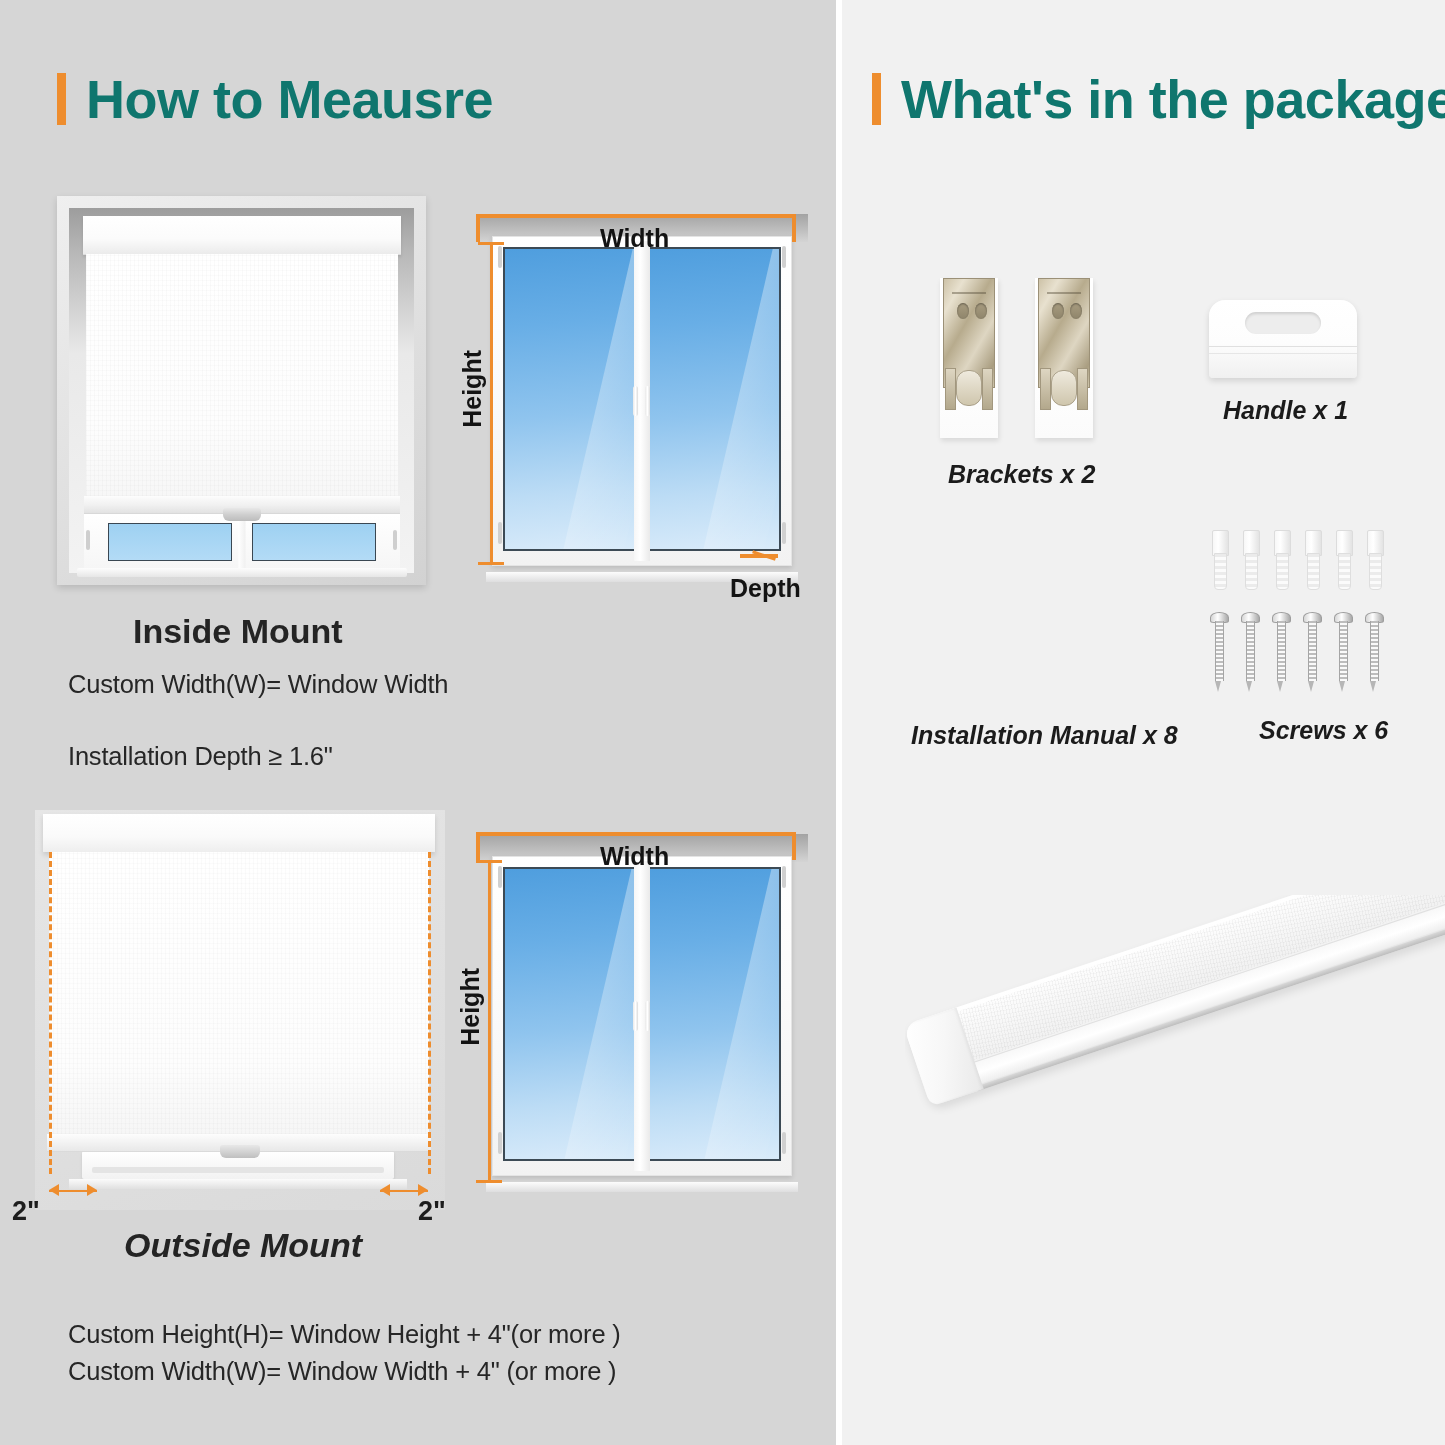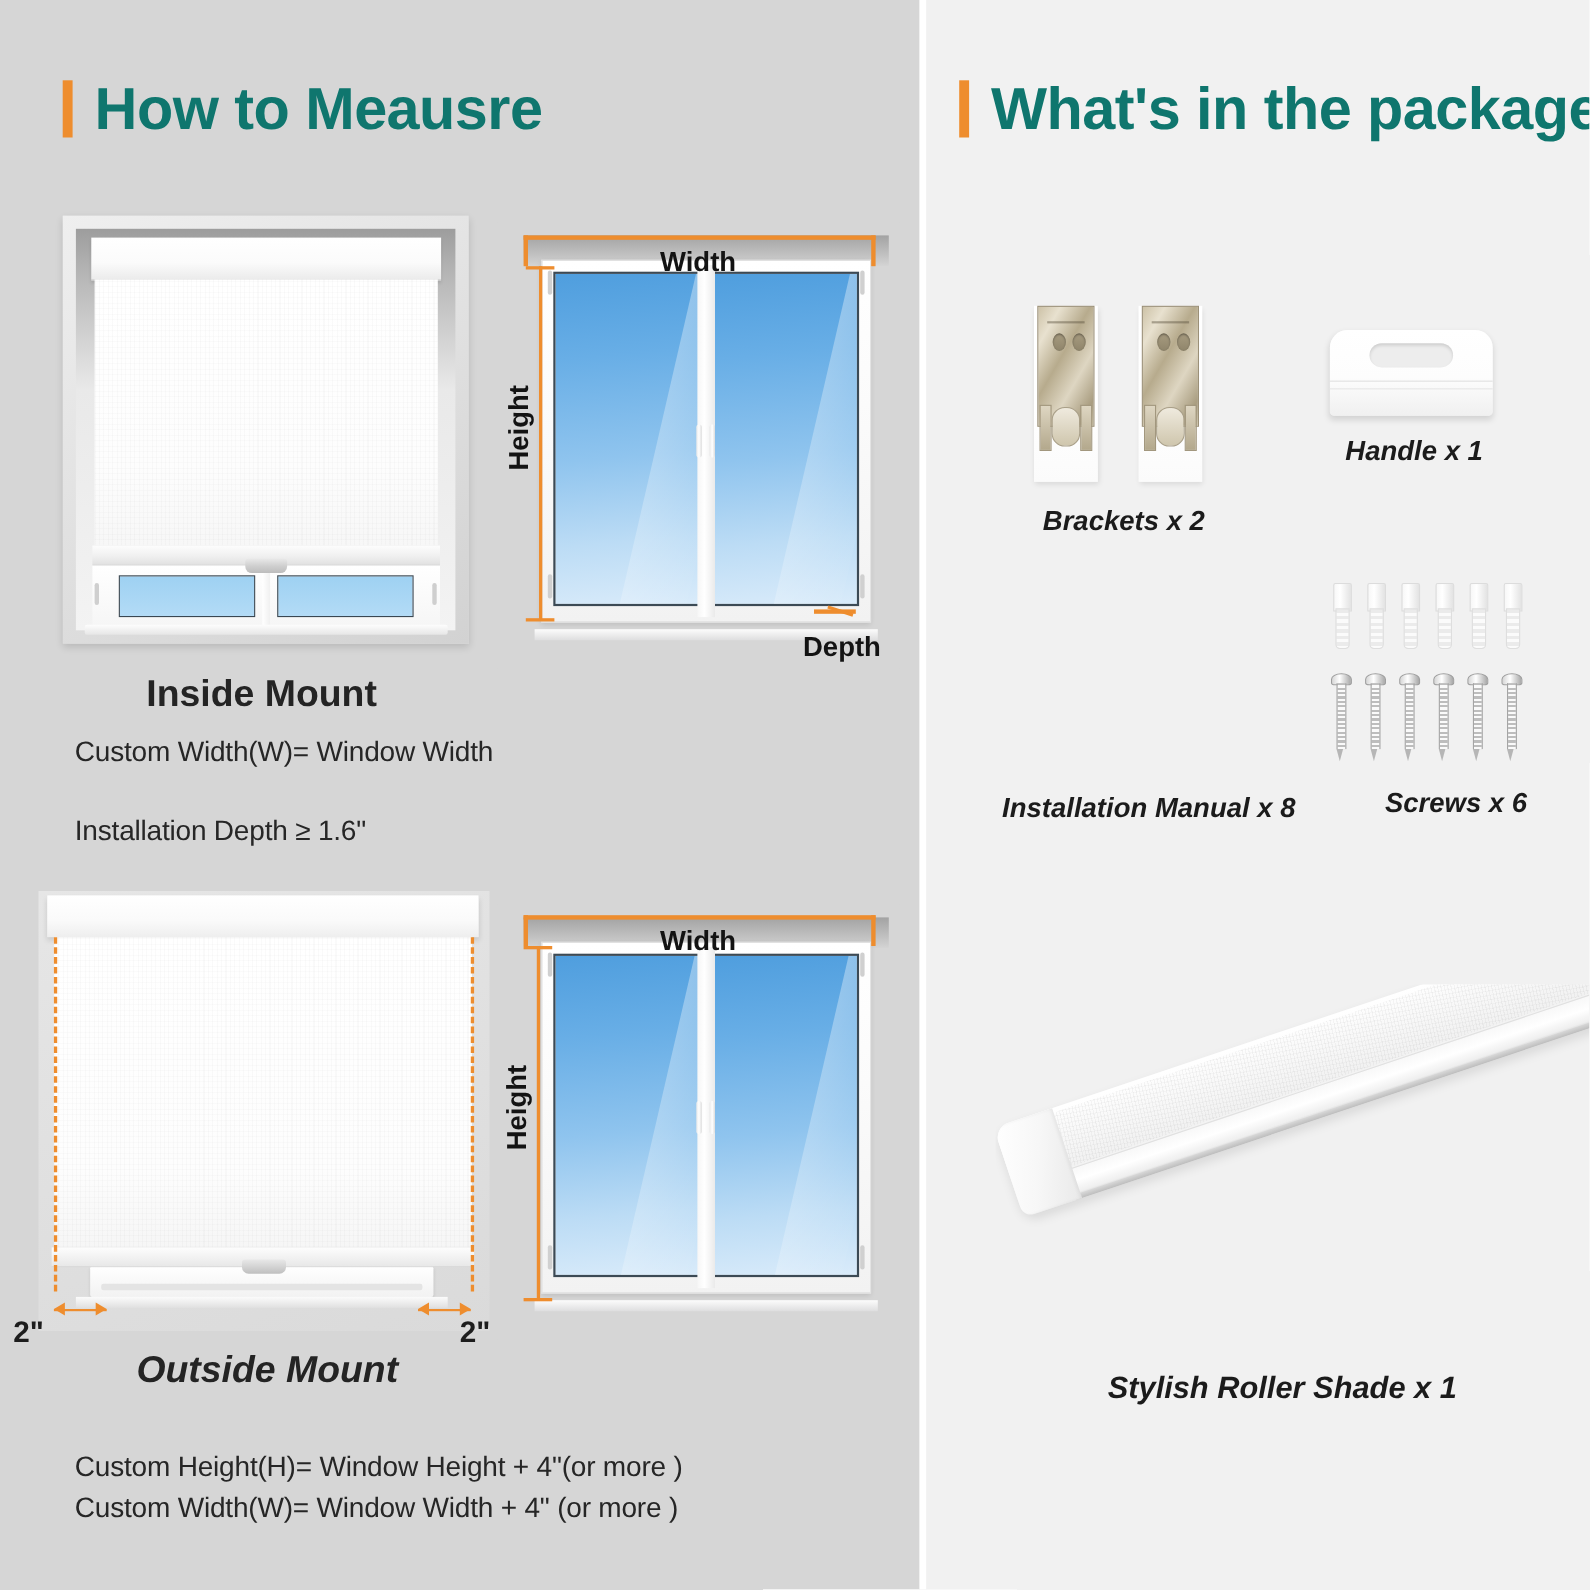--- a/index.html
+++ b/index.html
@@ -808,15 +808,14 @@
   <div class="pkg-label" id="lbl-screws">Screws  x 6</div>
 
   <div id="shade-photo">
     <div class="tube">
       <div class="texture"></div>
       <div class="lip"></div>
       <div class="rail"></div>
       <div class="endcap"></div>
     </div>
   </div>
-  <div class="pkg-label" id="lbl-shade">Stylish Roller Shade x 1</div>
 
 </div>
 
 </body></html>

